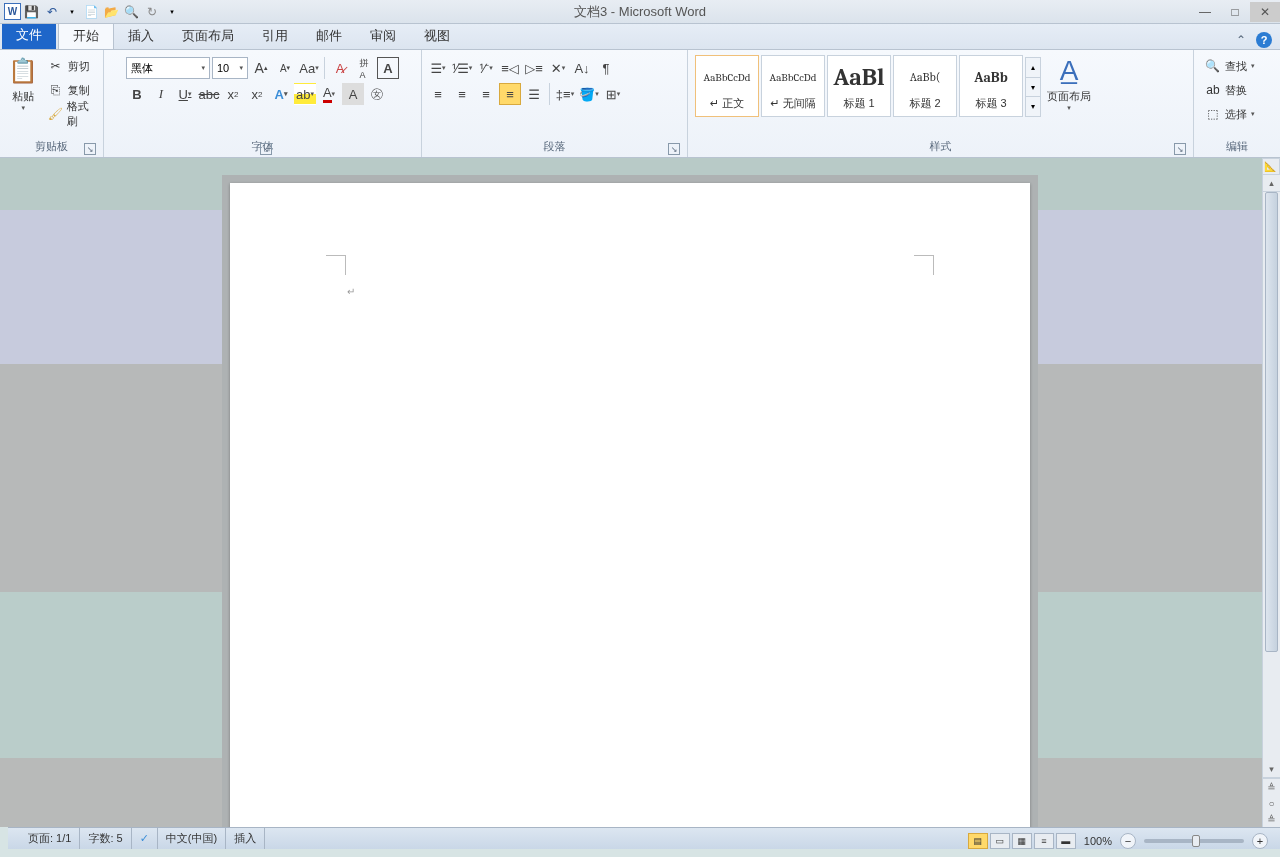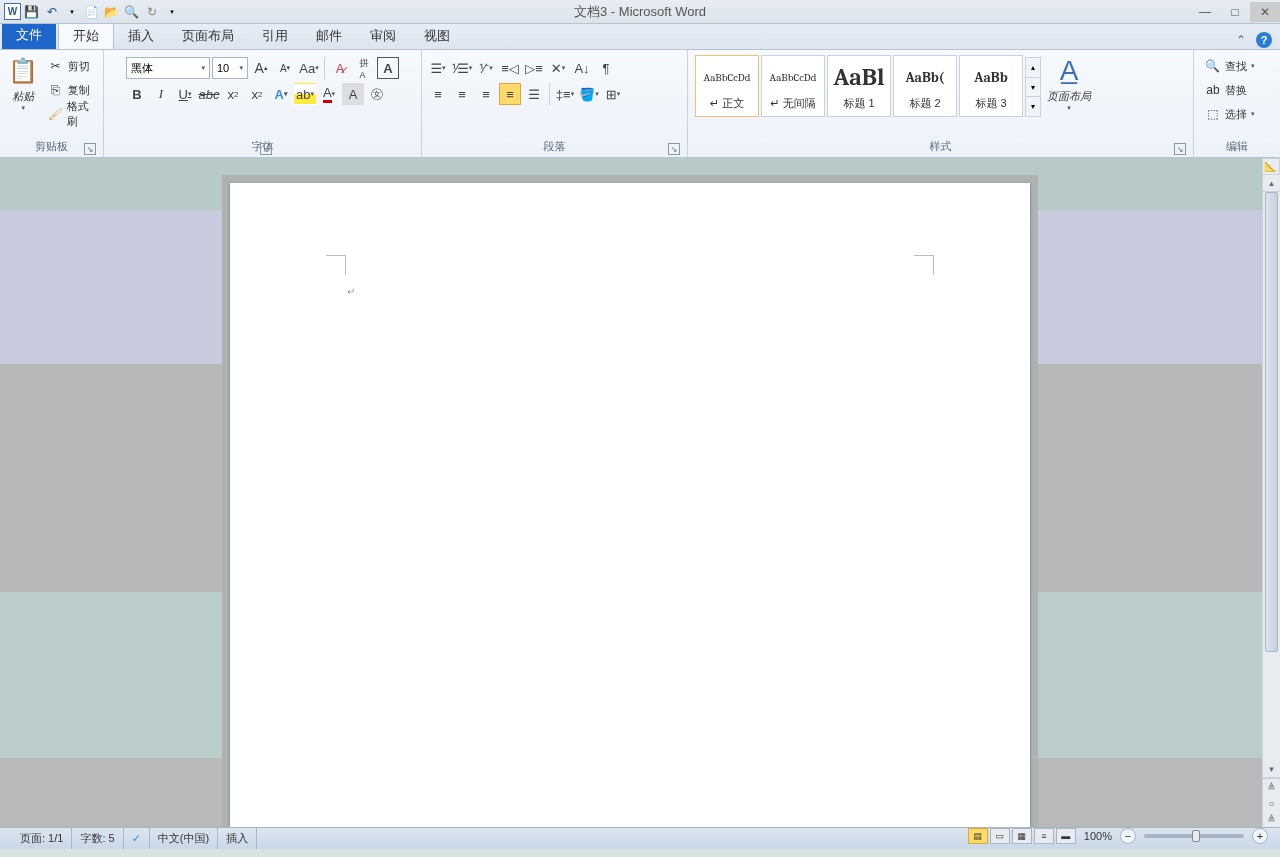--- a/index.html
+++ b/index.html
@@ -25,21 +25,21 @@
 
 
 .ribbon { height: 108px; background: linear-gradient(#f6f9fd, #edf2f9); border-bottom: 1px solid #b8c3d0; display: flex; }
 .group { border-right: 1px solid #c8d2dd; padding: 3px 5px 0 5px; display: flex; flex-direction: column; }
 .group-body { flex: 1; display: flex; align-items: flex-start; }
 .group-label { height: 18px; text-align: center; color: #5a6a7d; font-size: 11px; position: relative; }
 .group-launcher { position: absolute; right: 2px; bottom: 2px; width: 12px; height: 12px; border: 1px solid #8899aa; font-size: 8px; color: #5a6a7d; display:flex; align-items:center; justify-content:center; cursor:pointer; }
 
 .big-btn { display: flex; flex-direction: column; align-items: center; width: 42px; padding: 2px; cursor: pointer; }
 .big-btn .ico { width: 32px; height: 32px; display: flex; align-items: center; justify-content: center; font-size: 24px; }
-.big-btn .lbl { font-size: 11px; color: #333; margin-top: 2px; font-style: italic; }
+.big-btn .lbl { font-size: 11px; color: #333; margin-top: 2px; }
 .drop-arrow { font-size: 7px; color: #555; }
 
 .vstack { display: flex; flex-direction: column; gap: 2px; padding: 2px; }
 .small-btn { display: flex; align-items: center; gap: 4px; height: 22px; padding: 0 4px; cursor: pointer; font-size: 11px; color: #333; }
 .small-btn .ico { width: 16px; height: 16px; display: flex; align-items: center; justify-content: center; font-size: 12px; }
 
 .font-row { display: flex; align-items: center; gap: 2px; }
 .combo { background: #fff; border: 1px solid #a8b5c5; height: 22px; display: flex; align-items: center; padding: 0 4px; font-size: 11px; cursor: pointer; }
 .combo .arr { margin-left: auto; font-size: 7px; color: #555; }
 .fname { width: 84px; }
@@ -73,21 +73,21 @@
 .cursor-mark { position: absolute; left: 117px; top: 103px; font-size: 10px; color: #999; }
 .vscroll { width: 18px; background: #e8ecf1; border-left: 1px solid #c8d2dd; display:flex; flex-direction:column; }
 .vscroll .vbtn { height:17px; display:flex; align-items:center; justify-content:center; font-size:9px; color:#666; cursor:pointer; background:#e8ecf1; border-bottom:1px solid #c8d2dd;}
 .vscroll .track { flex:1; position:relative; }
 .vscroll .thumb { position:absolute; top:0; left:2px; right:2px; height:460px; background:linear-gradient(90deg,#dde5ee,#c5d1de); border:1px solid #a8b5c5; border-radius:2px; }
 .nav-btns { border-top:1px solid #c8d2dd; }
 .nav-btns div { height:16px; display:flex; align-items:center; justify-content:center; font-size:10px; cursor:pointer; color:#666; }
 .ruler-btn { width:18px; height:17px; background:#e8ecf1; border:1px solid #c8d2dd; display:flex; align-items:center; justify-content:center; font-size:10px; cursor:pointer; }
 
 
-.statusbar { height: 22px; background: linear-gradient(#dce6f1,#c9d7e7); border-top: 1px solid #a8b5c5; display: flex; align-items: flex-start; font-size: 11px; color: #333; padding: 0 12px; }
+.statusbar { height: 22px; background: linear-gradient(#dce6f1,#c9d7e7); border-top: 1px solid #a8b5c5; display: flex; align-items: flex-end; font-size: 11px; color: #333; padding: 0 12px; margin-left: 8px; }
 .status-item { padding: 0 8px; border-right: 1px solid #a8b5c5; height: 100%; display: flex; align-items: center; cursor: pointer; gap:4px; }
 .status-right { margin-left: auto; display: flex; align-items: center; gap: 2px; }
 .view-btn { width: 20px; height: 16px; border:1px solid #a8b5c5; display:flex; align-items:center; justify-content:center; font-size:9px; cursor:pointer; background:#e8ecf1; }
 .view-btn.active { background: #ffd96a; border-color:#d8a93e; }
 .zoom-slider { width: 100px; height: 4px; background: #a8b5c5; border-radius: 2px; margin: 0 6px; position: relative; }
 .zoom-thumb { position: absolute; left: 48px; top: -4px; width: 8px; height: 12px; background: #e8ecf1; border: 1px solid #888; border-radius: 2px; cursor:pointer; }
 .zoom-btn { width:16px; height:16px; border:1px solid #a8b5c5; border-radius:50%; display:flex; align-items:center; justify-content:center; font-size:11px; cursor:pointer; background:#f0f4f9; }
 </style>
 </head>
 <body>
@@ -178,21 +178,21 @@
         <div class="ribbon-btn" style="color:#c94343;">A̷</div>
         <div class="ribbon-btn">
             <span style="font-size:9px;">拼<br>A</span>
           </div>
         <div class="ribbon-btn" style="border:1px solid #555; font-weight:bold;">A</div>
       </div>
       <div class="font-row">
         <div class="ribbon-btn" style="font-weight:bold;">B</div>
         <div class="ribbon-btn" style="font-style:italic; font-family:serif;">I</div>
         <div class="ribbon-btn" style="text-decoration:underline;">U<span class="drop-arrow">▾</span></div>
-        <div class="ribbon-btn" style="text-decoration:line-through;font-style:italic;">abc</div>
+        <div class="ribbon-btn" style="text-decoration:line-through;">abc</div>
         <div class="ribbon-btn">x<sub style="font-size:8px;">2</sub></div>
         <div class="ribbon-btn">x<sup style="font-size:8px;">2</sup></div>
         <div class="ribbon-btn" style="color:#3b8ed8; font-weight:bold;">A<span class="drop-arrow">▾</span></div>
         <div class="ribbon-btn" style="background:linear-gradient(#fff 50%, #ffeb3b 50%);">ab<span class="drop-arrow">▾</span></div>
         <div class="ribbon-btn">
             <span style="border-bottom:3px solid #c00;">A</span>
             <span class="drop-arrow">▾</span>
           </div>
         <div class="ribbon-btn" style="background:#ddd;">A</div>
         <div class="ribbon-btn">㊛</div>
@@ -237,21 +237,21 @@
           </div>
         <div class="style-item">
             <div class="prev" style="font-size:11px;">AaBbCcDd</div>
             <div class="nm">↵ 无间隔</div>
           </div>
         <div class="style-item">
             <div class="prev" style="font-size:24px; font-weight:bold;">AaBl</div>
             <div class="nm">标题 1</div>
           </div>
         <div class="style-item">
-            <div class="prev" style="font-size:14px; font-weight:bold;">AaBb(</div>
+            <div class="prev" style="font-size:12px; font-weight:normal;">AaBb(</div>
             <div class="nm">标题 2</div>
           </div>
         <div class="style-item">
             <div class="prev" style="font-size:14px; font-weight:bold;">AaBb</div>
             <div class="nm">标题 3</div>
           </div>
         <div class="gallery-scroll">
           <div>▴</div>
           <div>▾</div>
           <div>▾</div>

